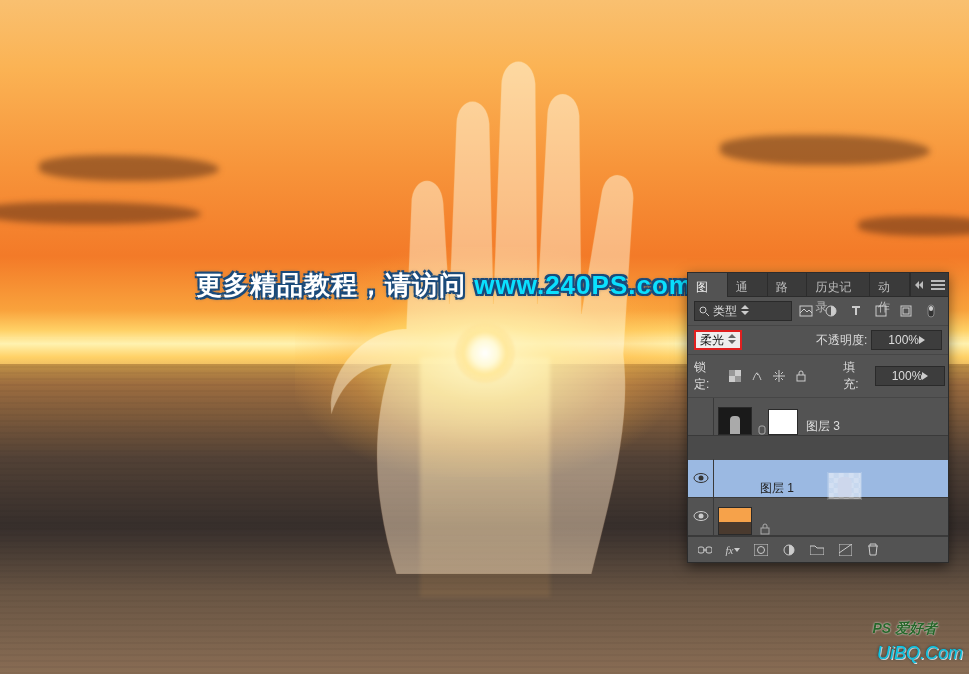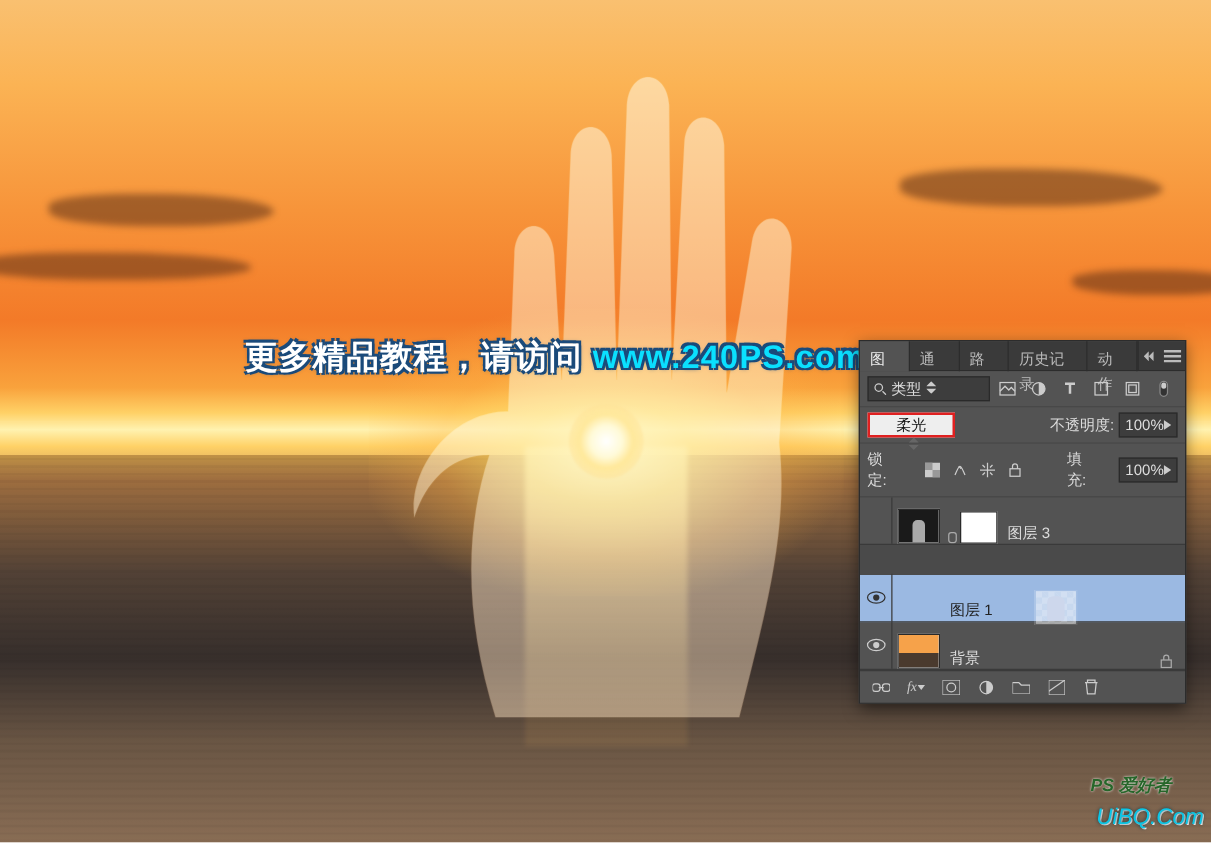--- a/index.html
+++ b/index.html
@@ -159,41 +159,41 @@
     background:#3d3d3d;
     border:1px solid #2a2a2a;
     height:20px; padding:0 4px;
     color:#ddd;
     cursor:pointer;
   }
   .select .arrow { margin-left:4px; }
   .pct {
     display:flex; align-items:center;
     background:#3d3d3d; border:1px solid #2a2a2a;
-    height:20px; padding:0 4px; color:#ddd;
+    height:20px; padding:0 16px; color:#ddd;
     cursor:pointer;
   }
   .iconbtn {
     width:20px; height:20px; display:flex; align-items:center; justify-content:center;
     color:#ccc; cursor:pointer;
   }
   .iconbtn svg { display:block; }
 
   .filter-row { gap:3px; }
   .filter-row .search {
     flex:1; min-width:0;
     display:flex; align-items:center; gap:4px;
     background:#3d3d3d; border:1px solid #2a2a2a; height:20px; padding:0 4px;
   }
   .filter-row .ficon { width:22px; height:20px; display:flex; align-items:center; justify-content:center; color:#ccc; cursor:pointer;}
 
   .blend-row .blend {
-    width:70px;
+    width:48px;
     border:2px solid #e02020;
-    background:#eee; color:#111;flex-direction:column;
+    background:#eee; color:#111;
   }
 
   .lock-row { gap:16px; }
   .lock-row .icons { display:flex; gap:2px; }
 
   .layers {
     max-height:190px;
     overflow:auto;
     background:#4a4a4a;
   }
@@ -448,21 +448,20 @@
       <div class="layer">
         <div class="vis">
           <svg width="16" height="12">
               <ellipse cx="8" cy="6" rx="7" ry="4.5" fill="none" stroke="#ccc"></ellipse>
               <circle cx="8" cy="6" r="2.5" fill="#ccc"></circle>
             </svg>
         </div>
         <div class="thumb">
             <div class="bg"></div>
           </div>
-        <div class="name">背景</div>
         <div class="lockic">
           <svg width="10" height="12">
               <rect x="1" y="5" width="8" height="6" fill="none" stroke="#aaa"></rect>
               <path d="M3 5V3a2 2 0 014 0v2" fill="none" stroke="#aaa"></path>
             </svg>
         </div>
       </div>
     </div>
 
     <div class="bottombar">

